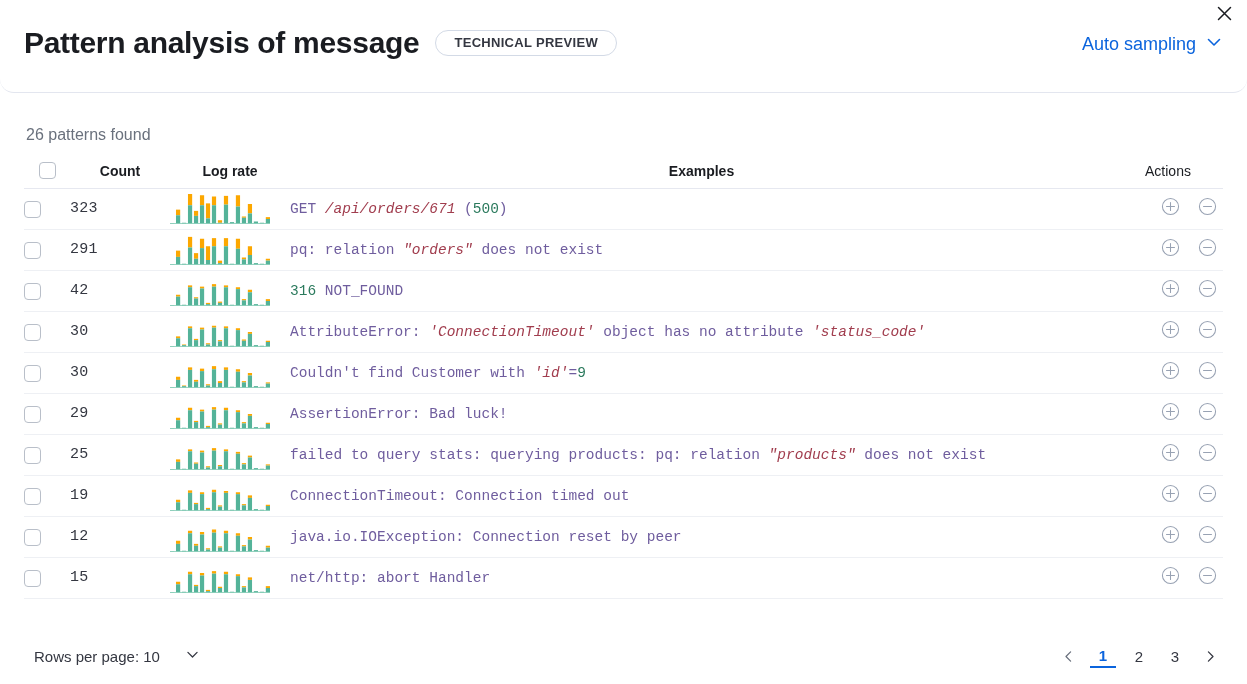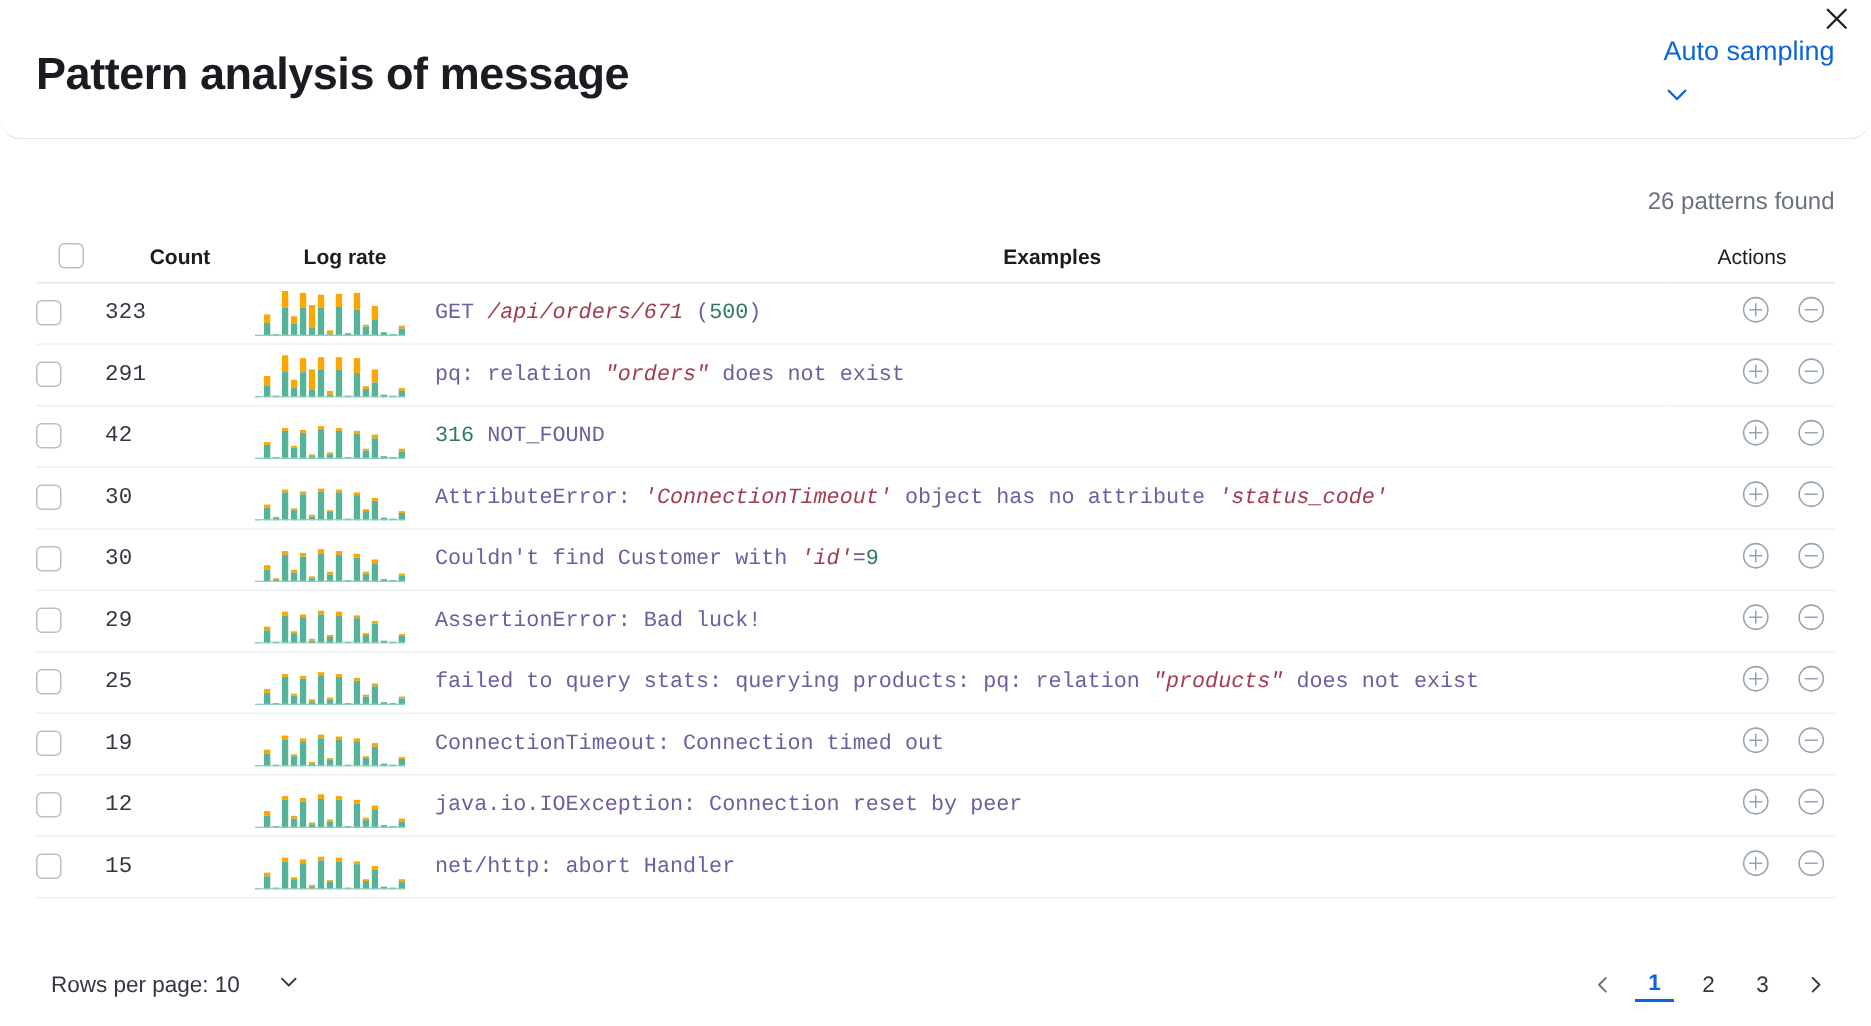--- a/index.html
+++ b/index.html
@@ -45,27 +45,27 @@
     font-weight: 700;
     letter-spacing: 0.3px;
     color: #343741;
     line-height: 1;
     white-space: nowrap;
     background: #fff;
   }
   .header-spacer { flex: 1 1 auto; }
   .sampling-btn {
     display: flex;
+    align-items: center;
     gap: 9px;
     color: #0b64dd;
     font-size: 18px;
     cursor: pointer;
     white-space: nowrap;
     padding-top: 2px;
-    flex-direction: column;
   }
   .sampling-btn .chev { display: block; }
   .close-btn {
     position: absolute;
     top: 2px;
     right: 10px;
     width: 26px; height: 26px;
     display: flex;
     align-items: center;
     justify-content: center;
@@ -73,21 +73,20 @@
     color: #343741;
   }
 
   
   .body-wrap { padding: 0 24px; }
   .patterns-found {
     font-size: 16px;
     color: #6a717d;
     padding: 32px 0 16px 2px;
     line-height: 20px;
-    text-align: right;
   }
 
   
   table.patterns {
     width: 1199px;
     border-collapse: collapse;
     table-layout: fixed;
   }
   table.patterns thead th {
     font-size: 14px;
@@ -196,20 +195,21 @@
     border-bottom: 2px solid #0b64dd;
     height: 24px;
   }
 </style>
 </head>
 <body>
 
 <div class="header">
   <div class="header-inner">
     <h1 class="page-title">Pattern analysis of message</h1>
+    <span class="preview-badge">TECHNICAL PREVIEW</span>
     <div class="header-spacer"></div>
     <div class="sampling-btn">
       <span>Auto sampling</span>
       <span class="chev">
         <svg width="18" height="18" viewBox="0 0 18 18" fill="none">
             <path d="M3.5 6.5L9 12L14.5 6.5" stroke="#0b64dd" stroke-width="1.6" stroke-linecap="round" stroke-linejoin="round"></path>
           </svg>
       </span>
     </div>
   </div>

